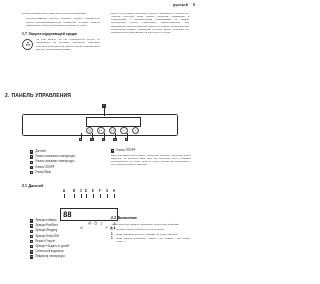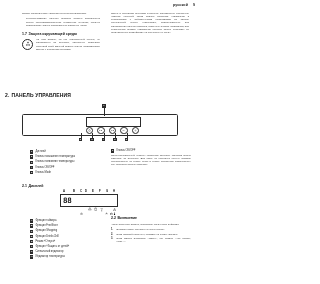--- a/index.html
+++ b/index.html
@@ -134,21 +134,21 @@
   .fig-display{
     position:absolute;left:50px;top:190px;width:78px;height:26px;
   }
   .disp-letters{
     position:absolute;left:0;top:0;width:78px;height:4px;
   }
   .dl{
     position:absolute;font-size:2.8px;font-weight:bold;color:#111;line-height:3px;
   }
   .disp-frame{
-    position:absolute;left:10px;top:4px;width:56px;height:11px;
+    position:absolute;left:10px;top:18px;width:56px;height:11px;
     border:0.7px solid #2b2b2b;background:#fff;
   }
   .seg{
     position:absolute;left:2px;top:2px;
     font-family:"DejaVu Sans Mono", monospace;
     font-size:7.5px;font-weight:bold;color:#111;line-height:7.5px;
     letter-spacing:-.3px;
   }
   .icon-row{
     position:absolute;left:18px;top:1.5px;width:36px;height:9px;

